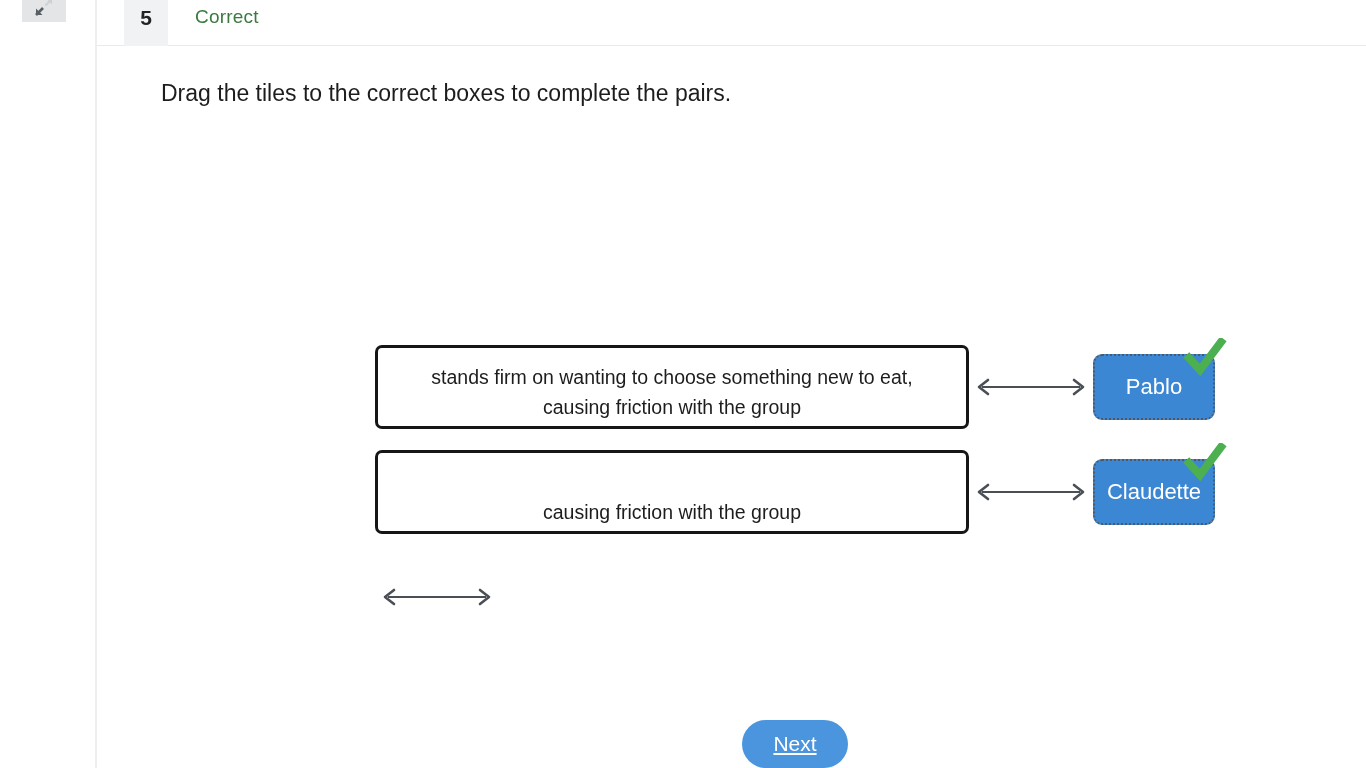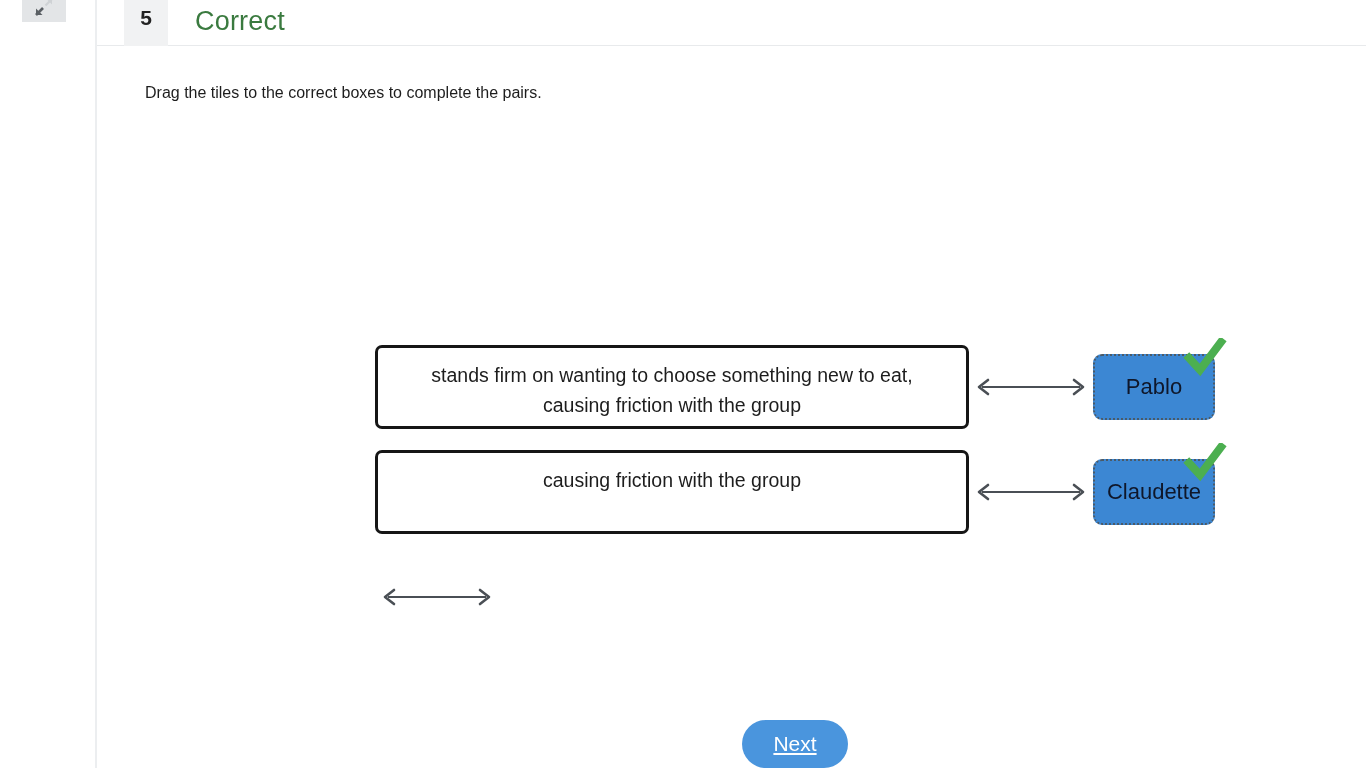--- a/index.html
+++ b/index.html
@@ -81,40 +81,40 @@
     align-items: center;
     justify-content: center;
     font-size: 21px;
     font-weight: bold;
     color: #222222;
   }
   .q-status {
     position: absolute;
     left: 98px;
     top: 6px;
-    font-size: 27px;
+    font-size: 19px;
     color: #3a7a3f;
     font-weight: normal;
     letter-spacing: 0.2px;
   }
 
   
   .content {
     position: absolute;
     left: 99px;
     top: 47px;
     right: 0;
     bottom: 0;
     background: #ffffff;
   }
 
   .prompt {
     position: absolute;
-    left: 46px;
-    font-size: 16px;
+    left: 62px;
+    font-size: 23px;
     color: #1d1d1d;
     line-height: 26px;
     white-space: nowrap;
   }
   .prompt-1 { top: 33px; }
   .prompt-2 { top: 98px; }
 
   
   .match-area {
     position: absolute;
@@ -132,24 +132,24 @@
   }
 
   .drop-box {
     width: 594px;
     height: 84px;
     box-sizing: border-box;
     border: 3px solid #161616;
     border-radius: 7px;
     background: #ffffff;
     display: flex;
-    align-items: flex-start;
+    align-items: flex-end;
     justify-content: center;
     text-align: center;
-    padding: 12px 12px;
+    padding: 4px 12px;
     font-size: 19.5px;
     line-height: 30px;
     color: #1d1d1d;
   }
   .drop-box span { display: block; }
 
   .connector {
     width: 124px;
     height: 84px;
     display: flex;
@@ -172,21 +172,21 @@
     top: 0;
     width: 122px;
     height: 66px;
     box-sizing: border-box;
     background: #3c87d3;
     border: 2px dotted #4a5a68;
     border-radius: 9px;
     display: flex;
     align-items: center;
     justify-content: center;
-    color: #0f172a;
+    color: #ffffff;
     font-size: 22px;
     cursor: move;
     user-select: none;
     white-space: nowrap;
   }
 
   .check-badge {
     position: absolute;
     right: -12px;
     top: -16px;

